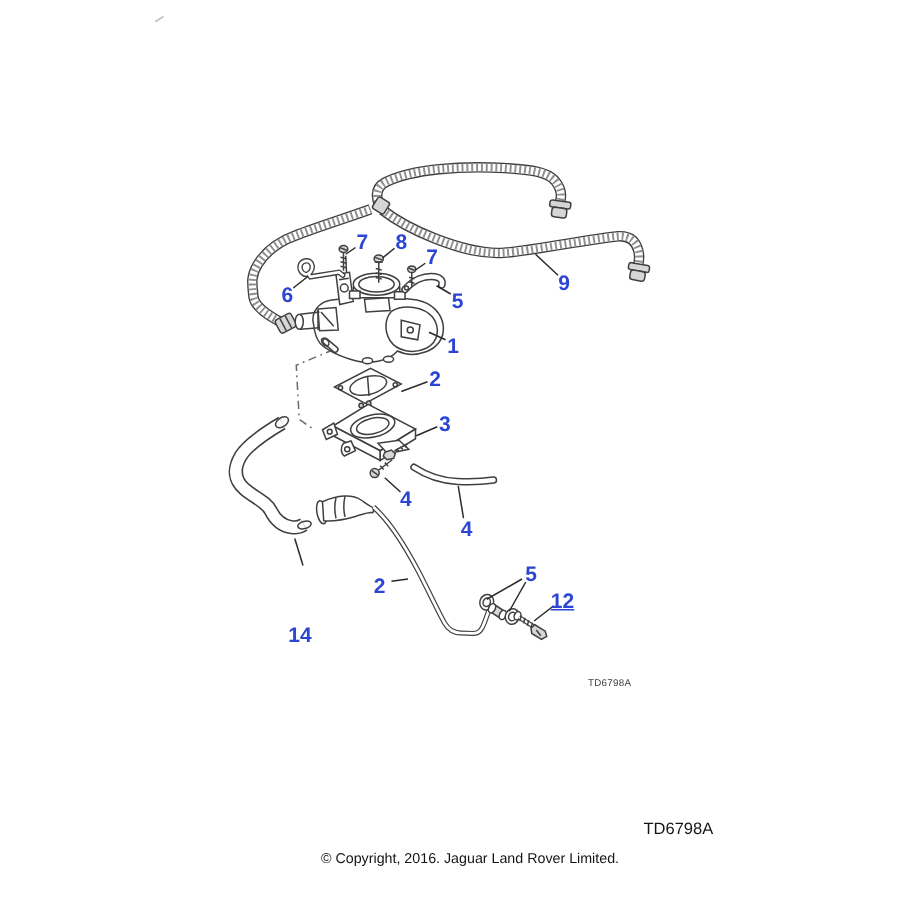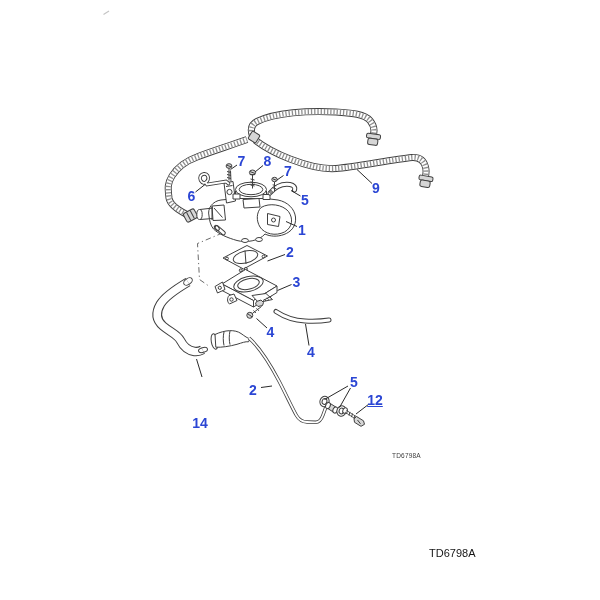--- a/index.html
+++ b/index.html
@@ -222,13 +222,14 @@
       <span class="callout" style="left: 270.5px; top: 332px;">4</span>
       <span class="callout" style="left: 311px; top: 352px;">4</span>
       <span class="callout" style="left: 200px; top: 382.5px; margin-top: 40px;">14</span>
       <span class="callout" style="left: 253px; top: 389.5px;">2</span>
       <span class="callout" style="left: 354px; top: 381.5px;">5</span>
       <span class="callout" style="left: 375px; top: 399.5px; text-decoration: underline;">12</span>
     </div>
 
   <div class="code-inline">TD6798A</div>
   <div class="code-footer">TD6798A</div>
+  <div class="copyright">© Copyright, 2016. Jaguar Land Rover Limited.</div>
 </div>
 
 </body></html>

